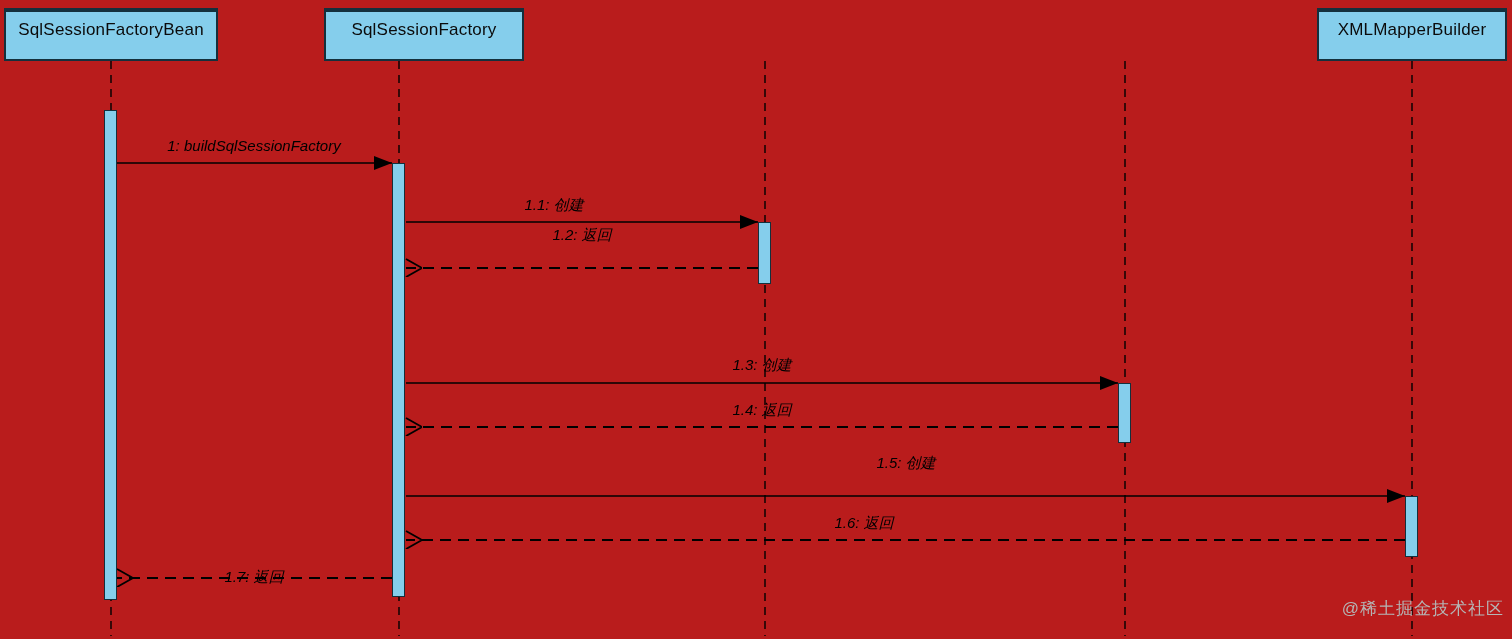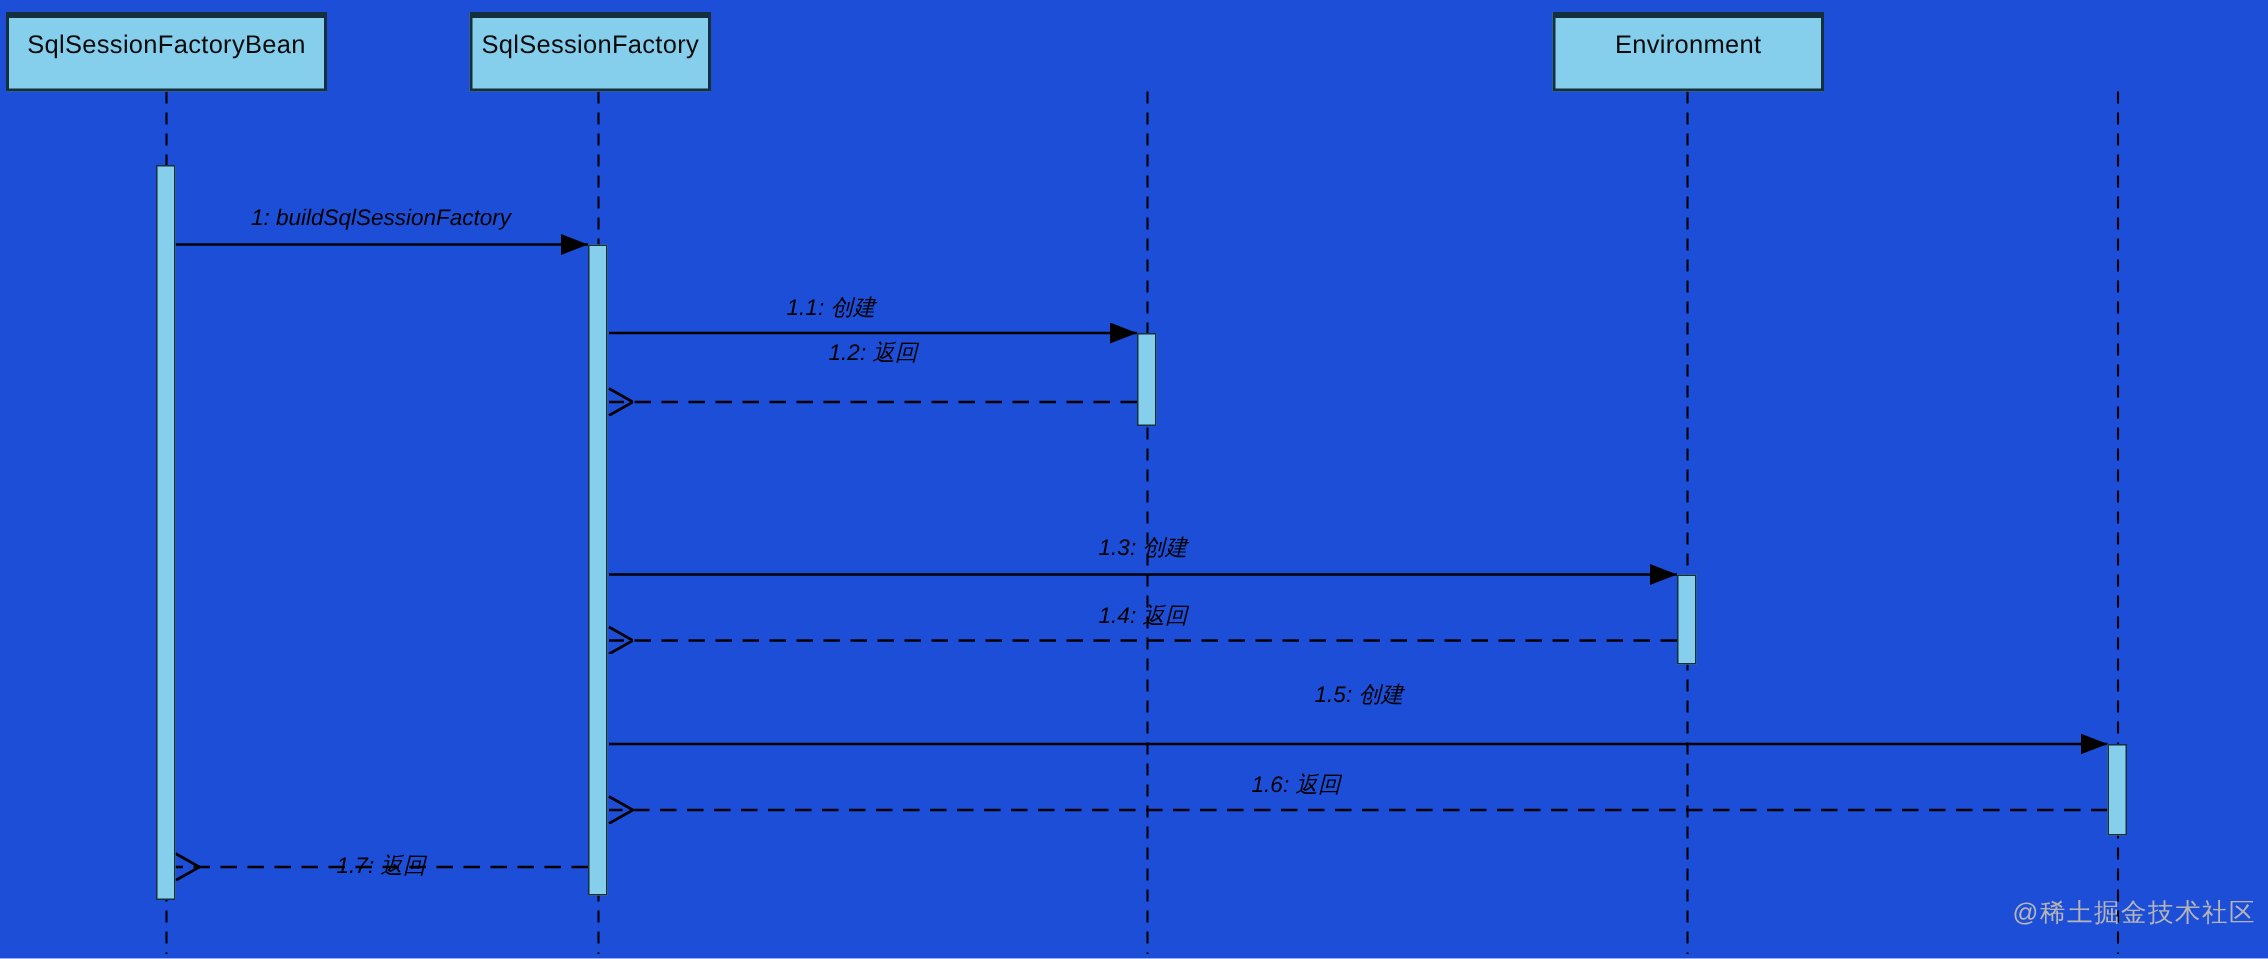--- a/index.html
+++ b/index.html
@@ -5,21 +5,21 @@
   html, body {
     margin: 0;
     padding: 0;
     background: #ffffff;
     font-family: "Liberation Sans", "DejaVu Sans", sans-serif;
   }
   .diagram {
     position: relative;
     width: 1512px;
     height: 639px;
-    background: #1d4ed8;
+    background: #b91c1c;
     overflow: hidden;
   }
   .connectors {
     position: absolute;
     left: 0;
     top: 0;
     width: 1512px;
     height: 639px;
   }
   .actor {
@@ -94,25 +94,25 @@
 
     <line x1="758" y1="268" x2="406" y2="268" stroke="#000" stroke-width="1.8" stroke-dasharray="11 7" marker-end="url(#mOpen)"></line>
     <line x1="1118" y1="427" x2="406" y2="427" stroke="#000" stroke-width="1.8" stroke-dasharray="11 7" marker-end="url(#mOpen)"></line>
     <line x1="1405" y1="540" x2="406" y2="540" stroke="#000" stroke-width="1.8" stroke-dasharray="11 7" marker-end="url(#mOpen)"></line>
     <line x1="392" y1="578" x2="117" y2="578" stroke="#000" stroke-width="1.8" stroke-dasharray="11 7" marker-end="url(#mOpen)"></line>
   </svg>
 
   <div class="actor" style="left:4px;width:214px">
     <span>SqlSessionFactoryBean</span>
   </div>
-  <div class="actor" style="left:313px;width:161px">
+  <div class="actor" style="left:324px;width:200px">
     <span>SqlSessionFactory</span>
   </div>
-  <div class="actor" style="left:1035px;width:181px">
-    <span>Environment</span>
+  <div class="actor" style="left:1317px;width:190px">
+    <span>XMLMapperBuilder</span>
   </div>
 
   <div class="activation" style="left:104px;top:110px;height:490px"></div>
   <div class="activation" style="left:392px;top:163px;height:434px"></div>
   <div class="activation" style="left:758px;top:222px;height:62px"></div>
   <div class="activation" style="left:1118px;top:383px;height:60px"></div>
   <div class="activation" style="left:1405px;top:496px;height:61px"></div>
 
   <span class="msg-label" style="left:254px;top:137px">1: buildSqlSessionFactory</span>
   <span class="msg-label" style="left:554px;top:196px">1.1: 创建</span>

